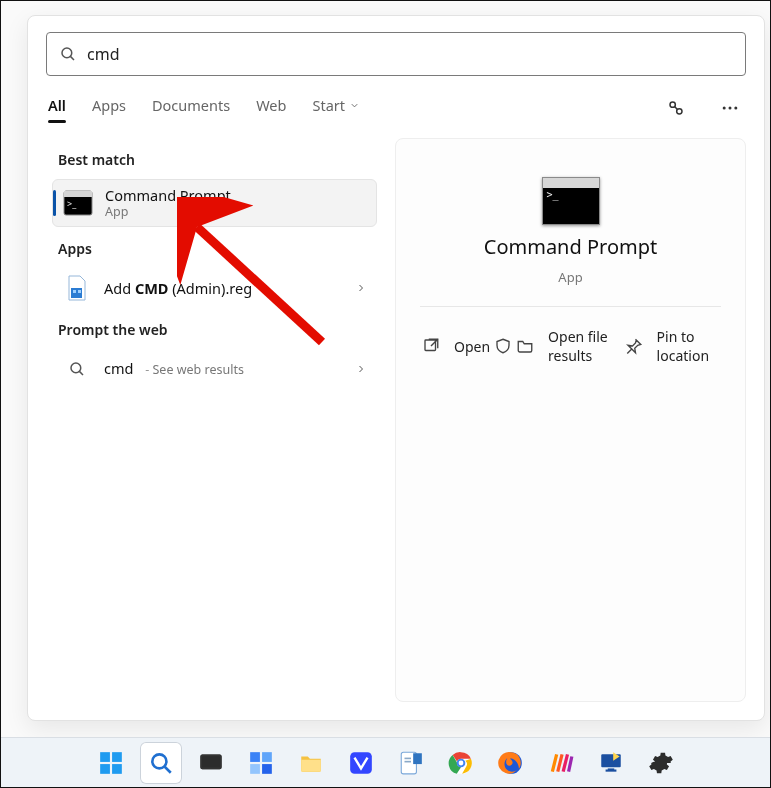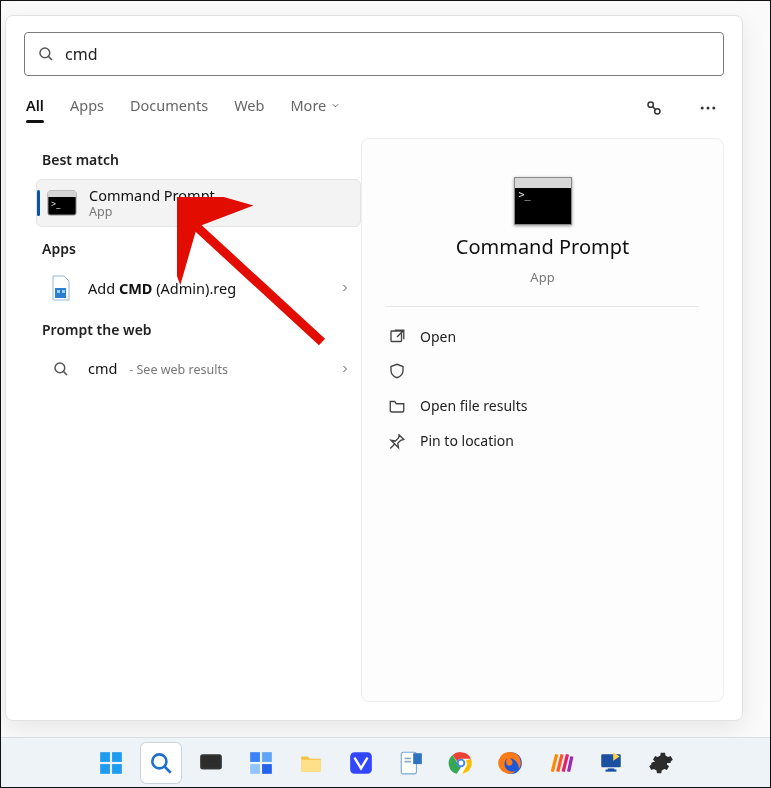--- a/index.html
+++ b/index.html
@@ -1,21 +1,21 @@
 <!DOCTYPE html>
 <html><head>
 <meta charset="utf-8">
 <style>
   * { box-sizing: border-box; margin: 0; padding: 0; font-family: "Segoe UI", system-ui, sans-serif; }
   html, body { width: 771px; height: 788px; }
   body { background:#fafafa; position:relative; overflow:hidden; border:1px solid #111; }
 
   
   .panel {
-    position:absolute; left:4px; top:14px; width:738px; height:706px;
+    position:absolute; left:26px; top:14px; width:738px; height:706px;
     background:#fff; border-radius:8px; border:1px solid #e2e2e2;
     box-shadow:0 8px 24px rgba(0,0,0,.08);
     display:flex; flex-direction:column;
   }
 
   
   .search-row { padding:16px 18px 8px 18px; }
   .search-box {
     display:flex; align-items:center; gap:10px;
     border:1.5px solid #7a7a7a; border-radius:4px;
@@ -36,21 +36,21 @@
   .tab.active { color:#111; font-weight:600; }
   .tab.active::after {
     content:""; position:absolute; left:0; bottom:-2px; width:18px; height:3px;
     background:#111; border-radius:2px;
   }
   .tab.more { display:flex; align-items:center; gap:4px; }
   .tabs-spacer { flex:1; }
   .top-icon { color:#333; cursor:pointer; padding:4px; }
 
   
-  .body-cols { flex:1; display:flex; padding:6px 18px 18px 30px; overflow:hidden; }
+  .body-cols { flex:1; display:flex; gap:18px; padding:6px 18px 18px 24px; overflow:hidden; }
   .col-left  { flex:0 0 325px; }
   .col-right {
     flex:1; background:#fdfdfd; border:1px solid #eee;
     border-radius:8px; padding:20px 24px 24px 24px;
     display:flex; flex-direction:column;
   }
 
   .section-head { font-size:14px; font-weight:600; color:#222; margin:12px 6px 10px 6px; }
 
   .result {
@@ -79,21 +79,21 @@
   .hero-tile {
     width:58px; height:48px; background:#000; border:1px solid #8a8a8a;
     box-shadow:0 1px 3px rgba(0,0,0,.4);
     position:relative;
   }
   .hero-tile::before { content:""; position:absolute; left:0; top:0; right:0; height:10px; background:#d7d7d7; }
   .hero-tile::after  { content:">_"; position:absolute; left:4px; top:12px; color:#eee; font:10px/1 monospace; }
   .hero-title { font-size:20px; color:#111; }
   .hero-sub   { font-size:13px; color:#777; }
 
-  .action-list { margin-top:12px; display:flex; flex-direction:column; }
+  .action-list { margin-top:12px; display:flex; flex-direction:row; }
   .action {
     display:flex; align-items:center; gap:14px;
     font-size:14px; color:#222; padding:8px 2px; border-radius:4px; cursor:pointer;
   }
   .action .ic { width:18px; height:18px; flex:0 0 18px; color:#444; }
 
   
   svg { display:block; }
 
   
@@ -129,21 +129,21 @@
       <input class="search-input" value="cmd" placeholder="Type here to search" style="">
     </div>
   </div>
 
   <div class="tabs-row">
     <div class="tab active">All</div>
     <div class="tab">Apps</div>
     <div class="tab">Documents</div>
     <div class="tab">Web</div>
     <div class="tab more">
-      <span>More</span>
+      <span>Start</span>
       <span>
         <svg width="11" height="11" viewBox="0 0 24 24" fill="none" stroke="#666" stroke-width="2">
             <polyline points="6 9 12 15 18 9"></polyline>
           </svg>
       </span>
     </div>
     <div class="tabs-spacer"></div>
     <div class="top-icon">
       <svg width="20" height="20" viewBox="0 0 24 24" fill="none" stroke="#333" stroke-width="1.8">
         <circle cx="8" cy="8" r="3.2"></circle>

